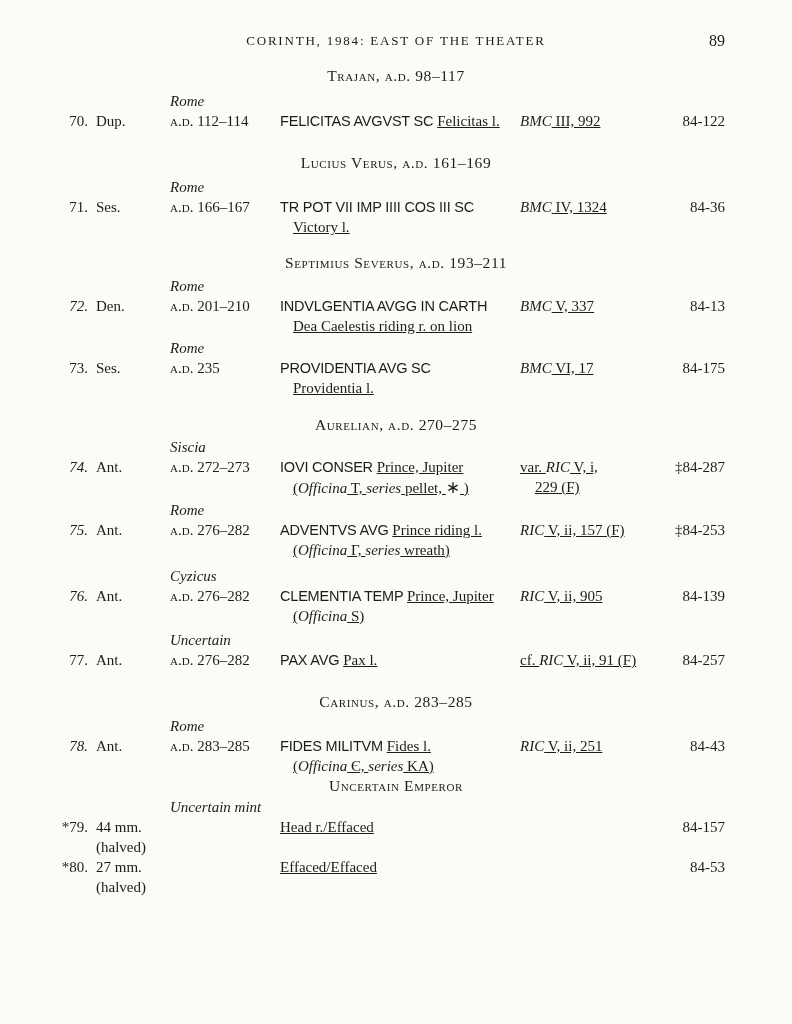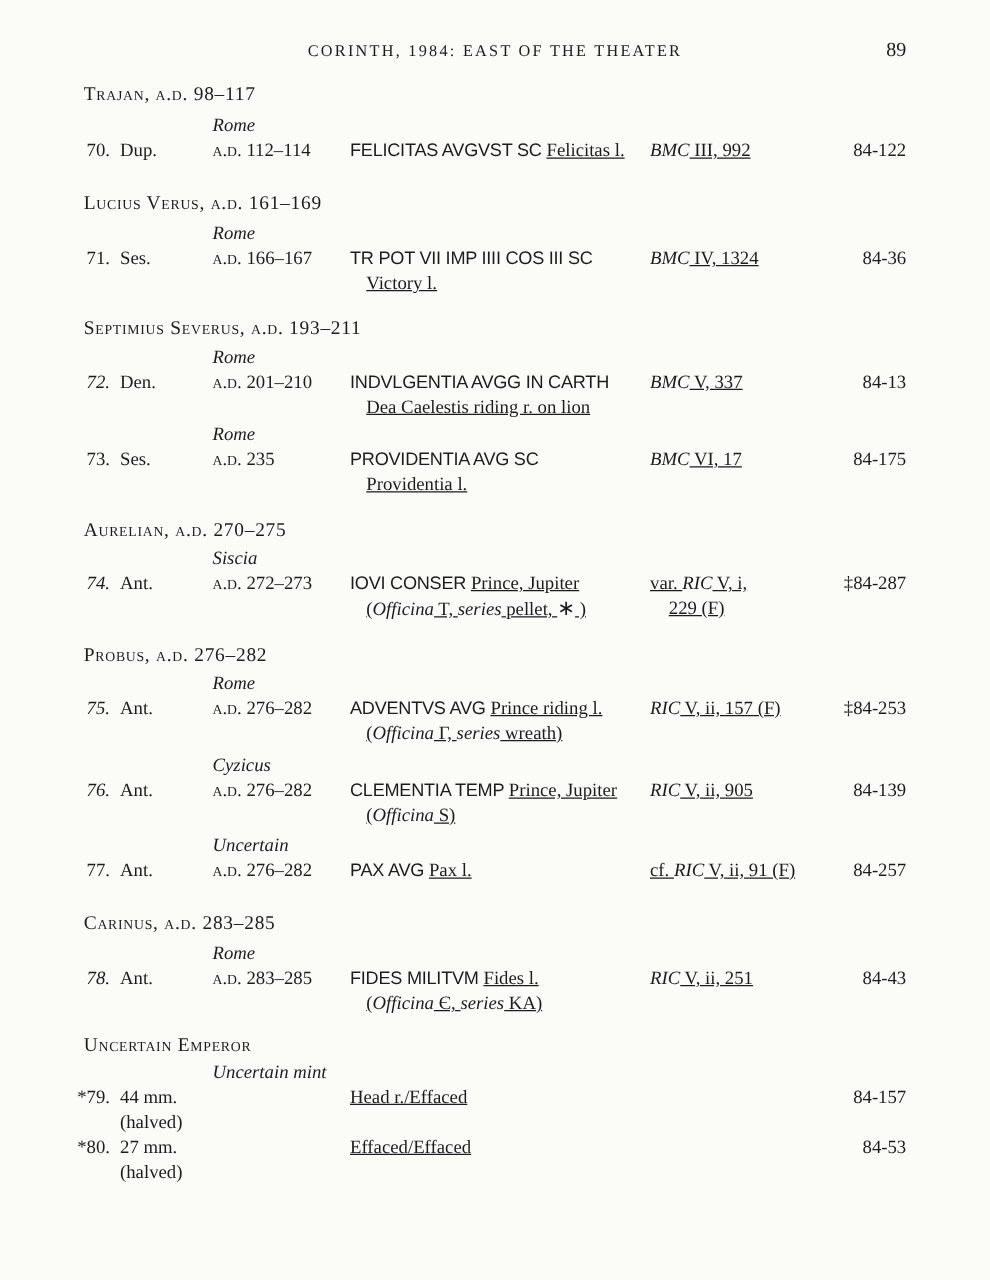--- a/index.html
+++ b/index.html
@@ -10,21 +10,21 @@
     font-family:"Liberation Serif","DejaVu Serif",serif;
     font-size:15px;line-height:20px;
   }
   .page{position:relative;width:792px;height:1024px;}
   .pagehead{position:relative;padding-top:30px;}
   .title{text-align:center;font-size:13px;letter-spacing:1.8px;line-height:22px;}
   .pagenum{position:absolute;right:67px;top:30px;font-size:16px;line-height:22px;}
   .content{padding:0 67px 0 48px;}
   .shead{
     font-variant:small-caps;letter-spacing:0.6px;
-    margin-left:19px;
+    text-align:center;margin-left:19px;
     font-size:15.5px;line-height:20px;
   }
   .mintline{margin-left:122px;font-style:italic;line-height:20px;}
   .entry{display:grid;grid-template-columns:122px 110px 240px 140px 1fr;align-items:start;}
   .mint{grid-column:2;grid-row:1;font-style:italic;}
   .label{grid-column:1;grid-row:2;}
   .date{grid-column:2;grid-row:2;font-variant:small-caps;}
   .desc{grid-column:3;grid-row:2;}
   .ref{grid-column:4;grid-row:2;}
   .cat{grid-column:5;grid-row:2;text-align:right;}
@@ -128,21 +128,20 @@
           <div class="tline"><span class="sans">IOVI CONSER </span><span class="rm">Prince, Jupiter</span></div>
           <div class="tline"><span class="rm">(</span><span class="it">Officina</span><span class="rm"> T, </span><span class="it">series</span><span class="rm"> pellet, </span><span class="star">∗</span><span class="rm"> )</span></div>
         </div>
       <div class="ref">
           <div class="tline"><span class="rm">var. </span><span class="it">RIC</span><span class="rm"> V, i,</span></div>
           <div class="tline"><span class="rm">229 (F)</span></div>
         </div>
       <div class="cat">‡84-287</div>
     </div>
 
-    <div class="shead" style="margin-top:17px">Probus, a.d. 276–282</div>
     <div class="entry" style="margin-top:2px">
       <div class="mint">Rome</div>
       <div class="label">
           <div class="tline"><span class="num it">75.</span><span class="den">Ant.</span></div>
         </div>
       <div class="date">a.d. 276–282</div>
       <div class="desc">
           <div class="tline"><span class="sans">ADVENTVS AVG </span><span class="rm">Prince riding l.</span></div>
           <div class="tline"><span class="rm">(</span><span class="it">Officina</span><span class="rm"> Γ, </span><span class="it">series</span><span class="rm"> wreath)</span></div>
         </div>
@@ -191,21 +190,21 @@
       <div class="desc">
           <div class="tline"><span class="sans">FIDES MILITVM </span><span class="rm">Fides l.</span></div>
           <div class="tline"><span class="rm">(</span><span class="it">Officina</span><span class="rm"> Є, </span><span class="it">series</span><span class="rm"> KA)</span></div>
         </div>
       <div class="ref">
           <div class="tline"><span class="it">RIC</span><span class="rm"> V, ii, 251</span></div>
         </div>
       <div class="cat">84-43</div>
     </div>
 
-    <div class="shead" style="margin-top:14px">Uncertain Emperor</div>
+    <div class="shead" style="">Uncertain Emperor</div>
     <div class="mintline" style="margin-top:1px">Uncertain mint</div>
     <div class="entry">
       <div class="label">
           <div class="tline"><span class="num">*79.</span><span class="den">44 mm.</span></div>
           <div class="tline"><span class="den ind2">(halved)</span></div>
         </div>
       <div class="desc">
           <div class="tline"><span class="rm">Head r./Effaced</span></div>
         </div>
       <div class="cat">84-157</div>

